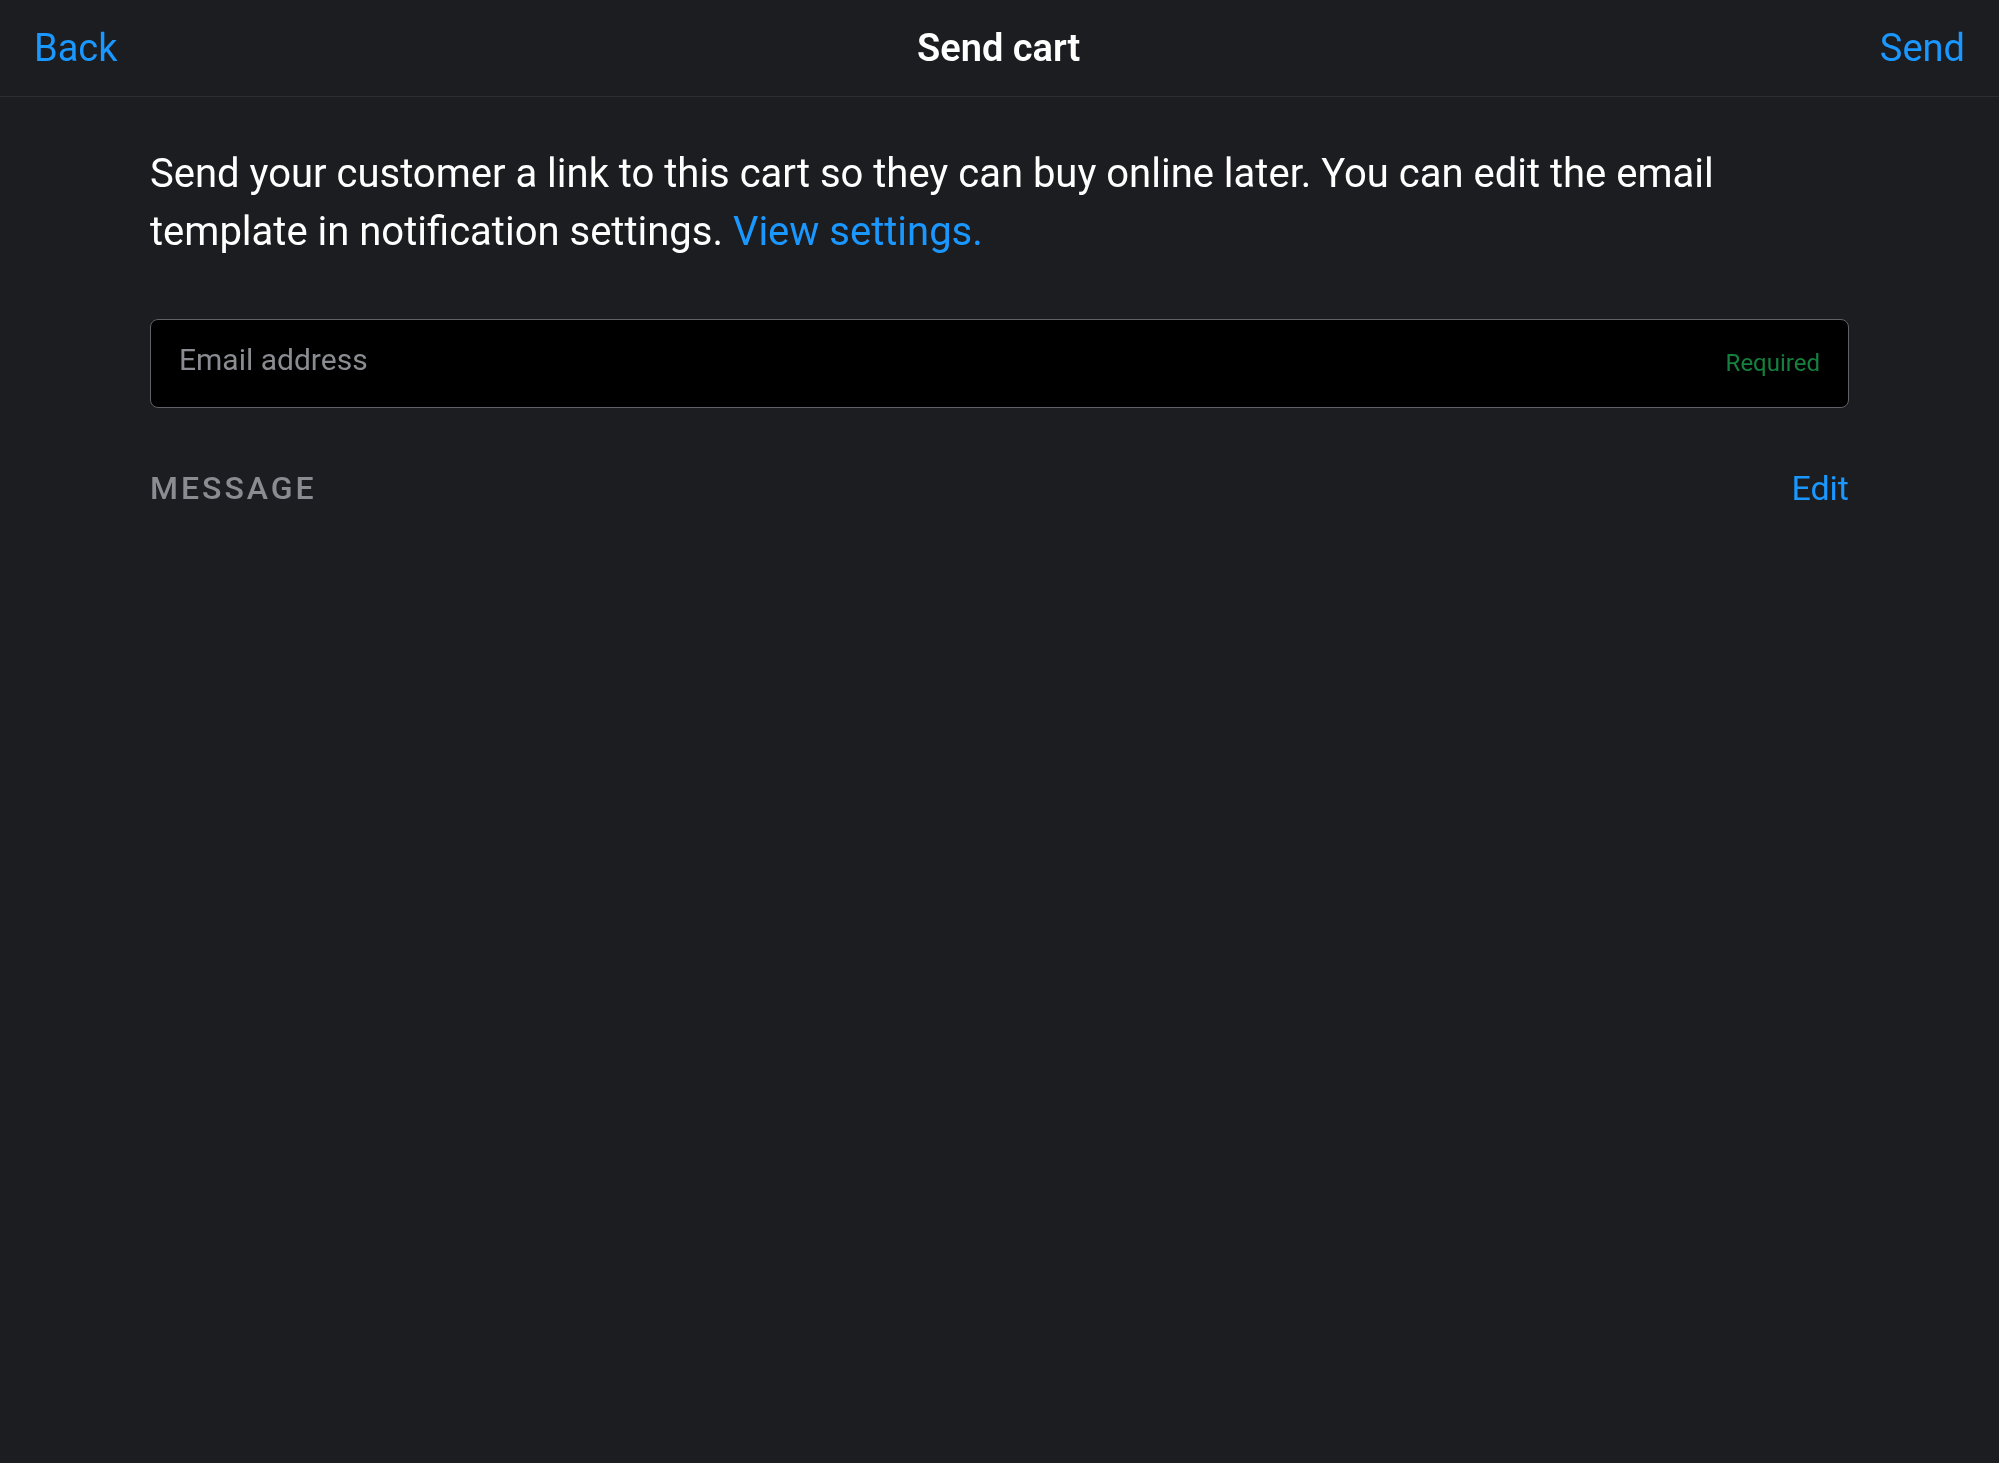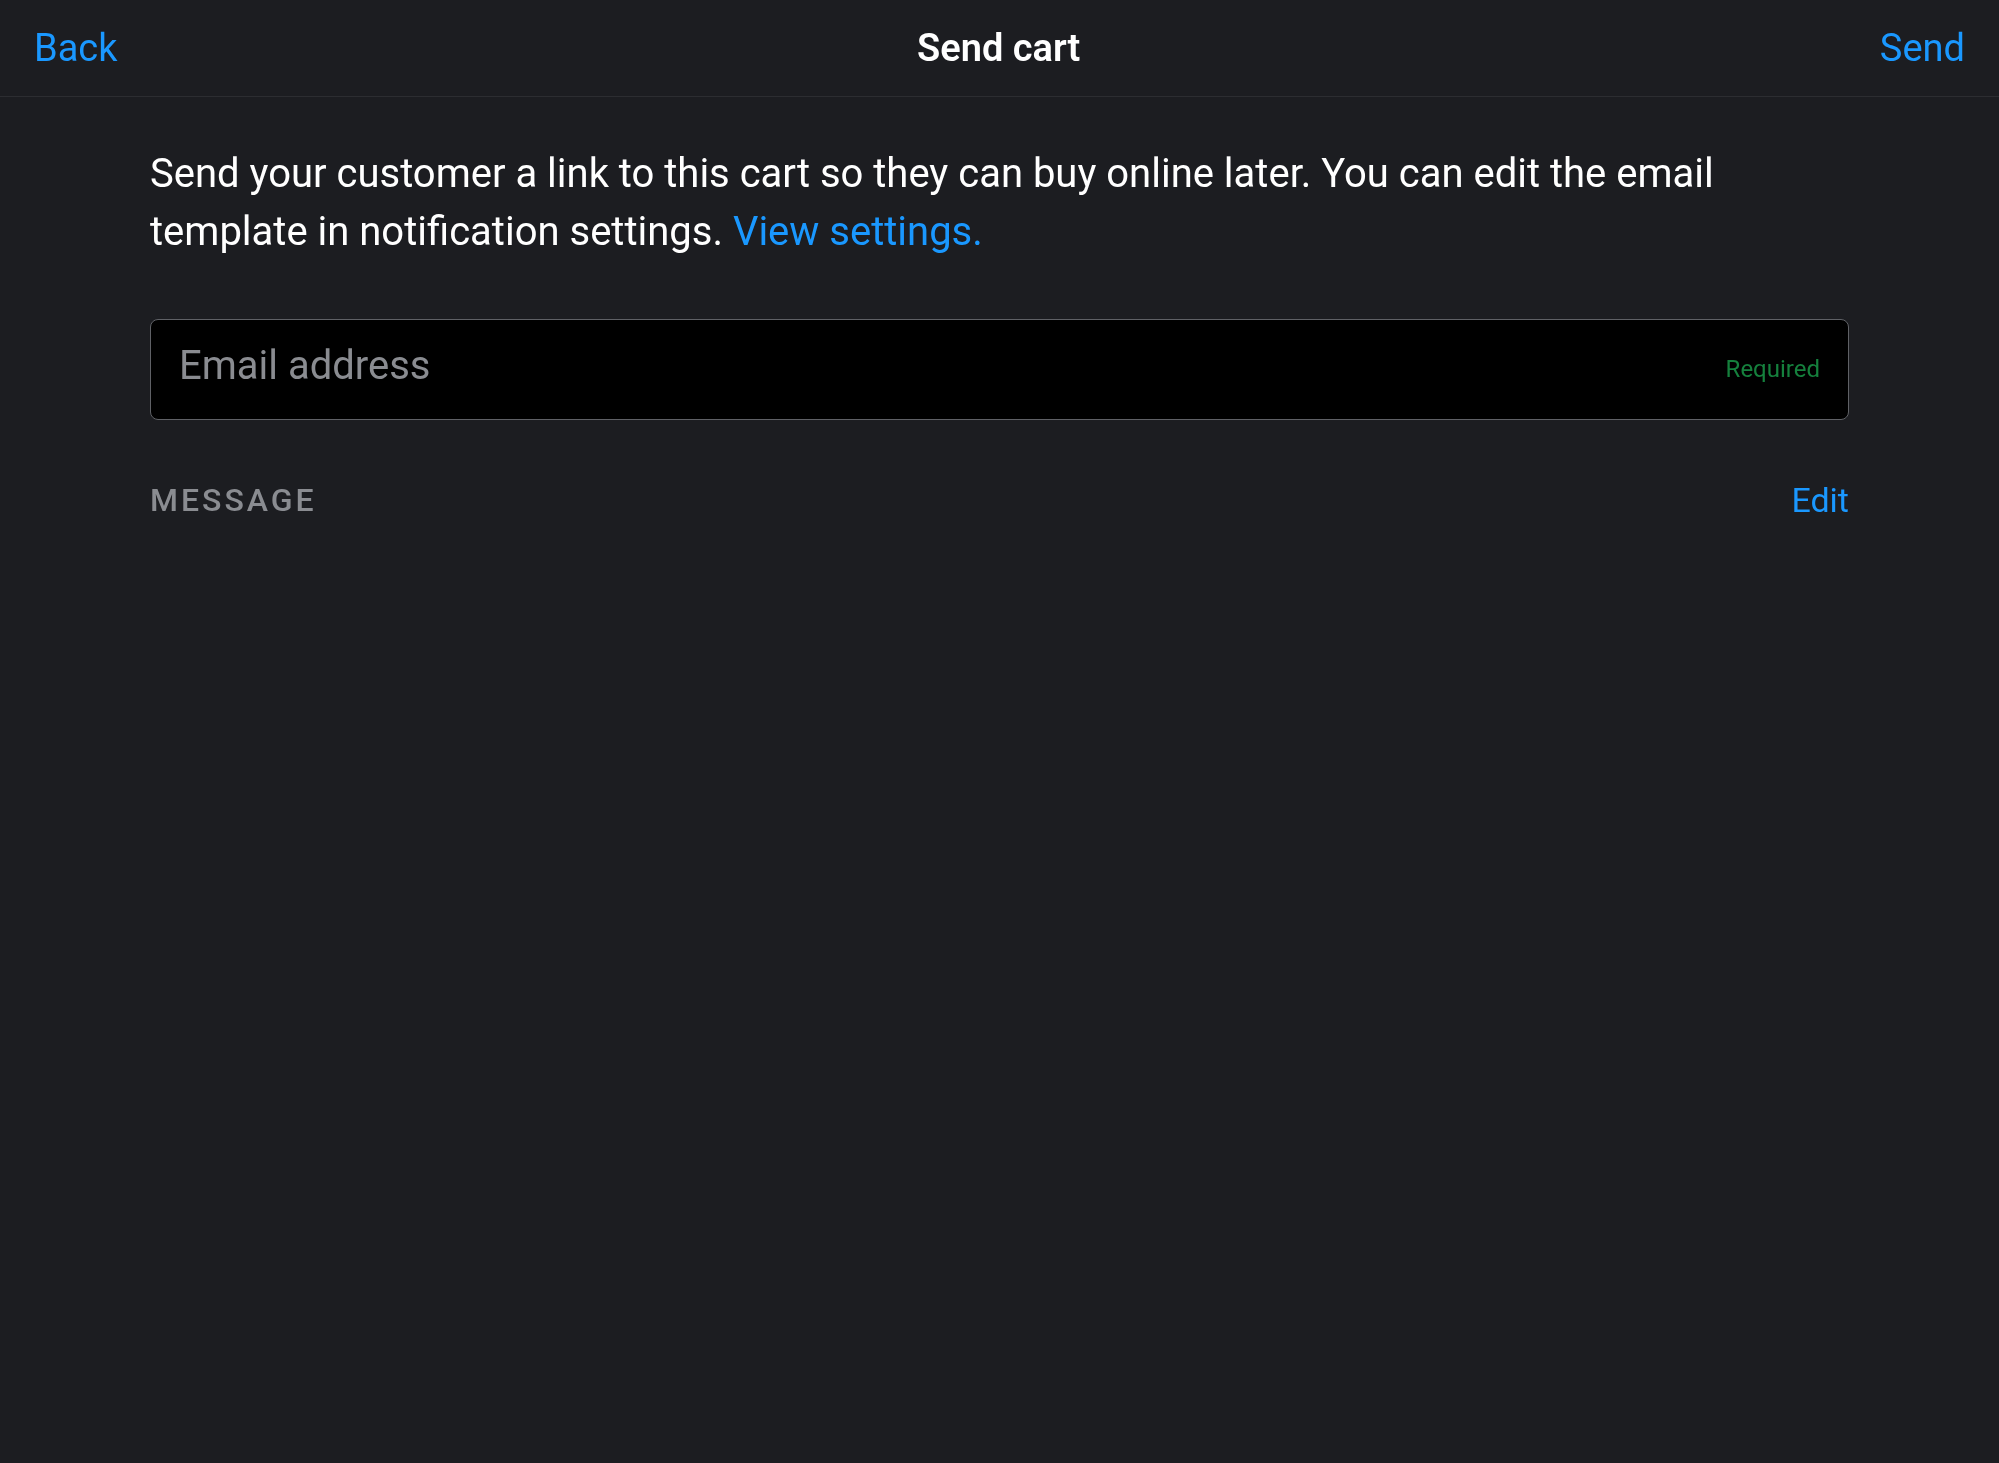--- a/index.html
+++ b/index.html
@@ -54,21 +54,21 @@
       padding: 22px 28px 24px 28px;
       display: flex;
       justify-content: space-between;
       align-items: center;
     }
     .email-left {
       flex: 1;
     }
     .email-label {
       color: #8a8c91;
-      font-size: 40px;
+      font-size: 30px;
       font-weight: 400;
       margin-bottom: 6px;
     }
     .email-value {
       color: #ffffff;
       font-size: 36px;
       font-weight: 400;
       background: transparent;
       border: none;
       outline: none;

